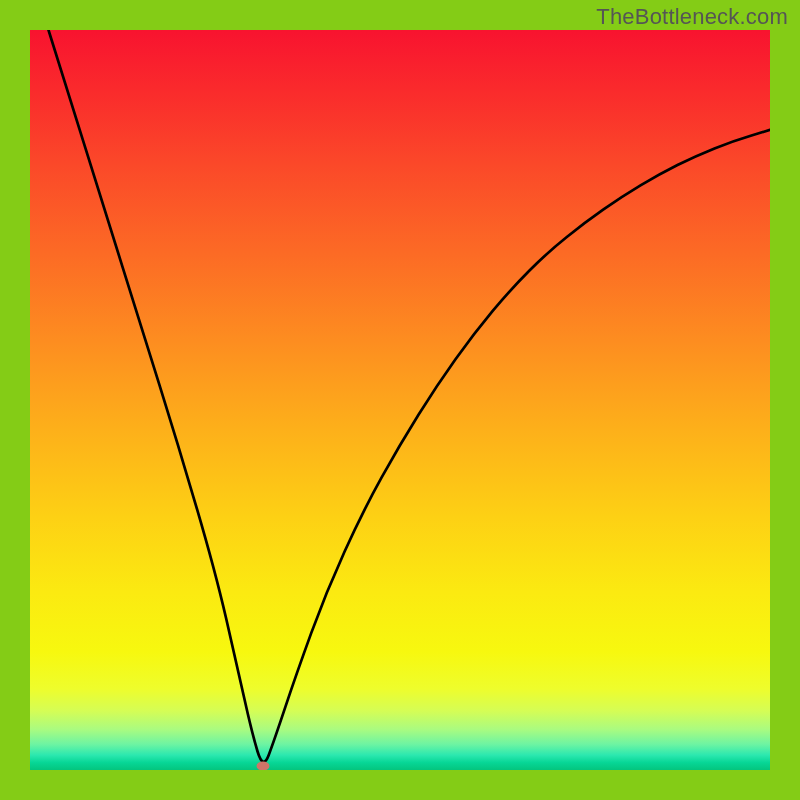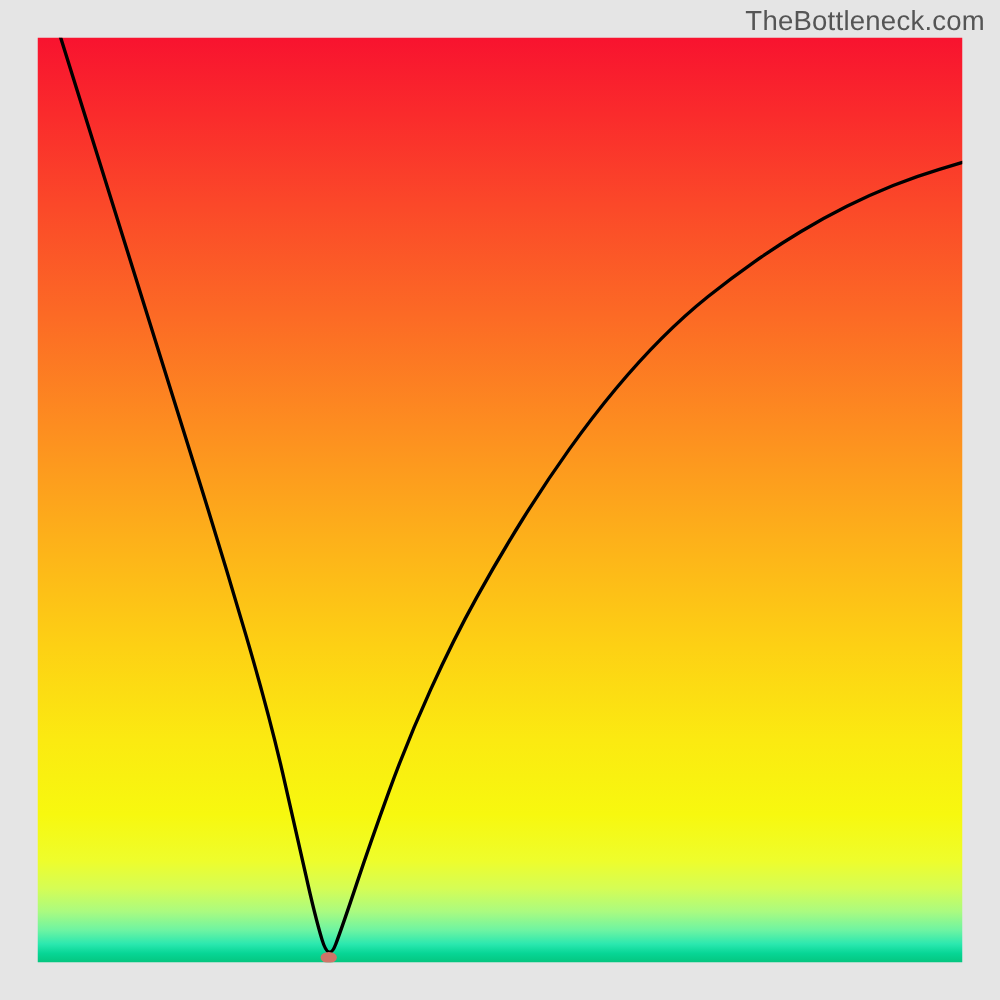--- a/index.html
+++ b/index.html
@@ -8,21 +8,21 @@
     width: 800px;
     height: 800px;
     overflow: hidden;
     background: #000000;
     font-family: Arial, Helvetica, sans-serif;
   }
   .container {
     position: relative;
     width: 800px;
     height: 800px;
-    background: #e5e5e5;
+    background: #84cc16;
   }
   .watermark {
     position: absolute;
     top: 4px;
     right: 12px;
     color: #555555;
     font-size: 22px;
     font-weight: 500;
     letter-spacing: 0.2px;
     user-select: none;

